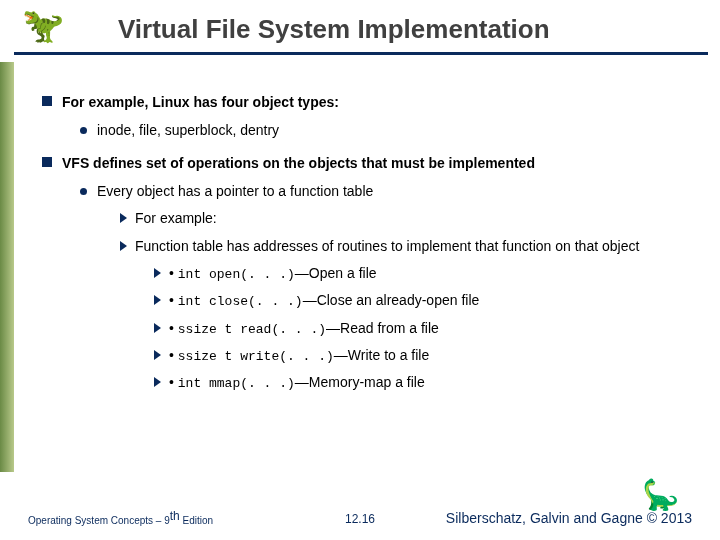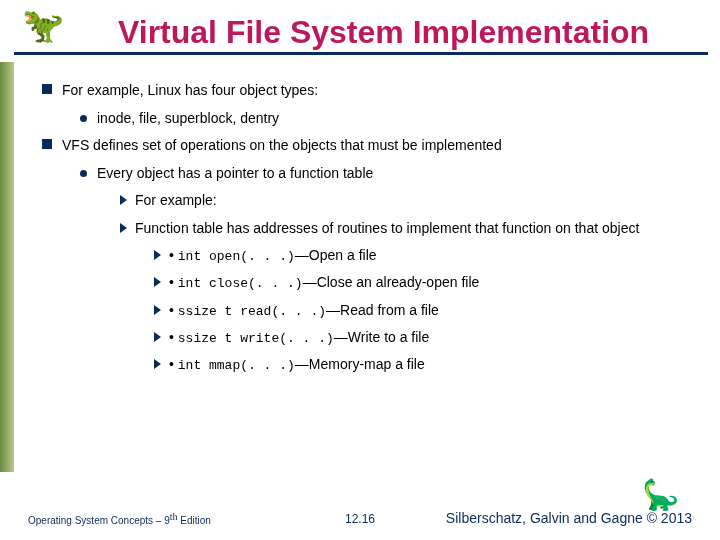--- a/index.html
+++ b/index.html
@@ -22,23 +22,23 @@
   }
   .header {
     position: relative;
     padding-top: 14px;
     height: 62px;
   }
   .title {
     position: absolute;
     top: 14px;
     left: 118px;
-    font-size: 32px;
+    font-size: 26px;
     font-weight: bold;
-    color: #be185d;
+    color: #404040;
   }
   .rule {
     position: absolute;
     top: 52px;
     left: 14px;
     right: 12px;
     height: 3px;
     background: #0a2a5c;
   }
   .dino-top {
@@ -85,39 +85,39 @@
   .tri {
     display: inline-block;
     width: 0;
     height: 0;
     border-top: 5px solid transparent;
     border-bottom: 5px solid transparent;
     border-left: 7px solid #0a2a5c;
     margin-right: 8px;
     vertical-align: 0;
   }
-  .l1 { margin: 4px 0 10px 0; }
+  .l1 { margin: 16px 0 10px 0; font-weight: bold; }
   .l2 { margin: 0 0 10px 38px; }
   .l3 { margin: 0 0 10px 78px; }
   .l4 { margin: 0 0 9px 112px; }
   .hang1 { padding-left: 20px; text-indent: -20px; }
   .hang3 { padding-left: 17px; text-indent: -17px; }
   .hang4 { padding-left: 15px; text-indent: -15px; }
   code {
     font-family: "Courier New", Courier, monospace;
     font-size: 13px;
   }
   .footer-left {
     position: absolute;
     left: 28px;
     bottom: 14px;
     font-size: 10px;
     color: #0a2a5c;
   }
-  .footer-left sup { font-size: 10px; font-family: Liberation Serif, serif; }
+  .footer-left sup { font-size: 12px; }
   .footer-center {
     position: absolute;
     bottom: 14px;
     left: 0;
     width: 100%;
     text-align: center;
     font-size: 12px;
     color: #0a2a5c;
   }
   .footer-right {

